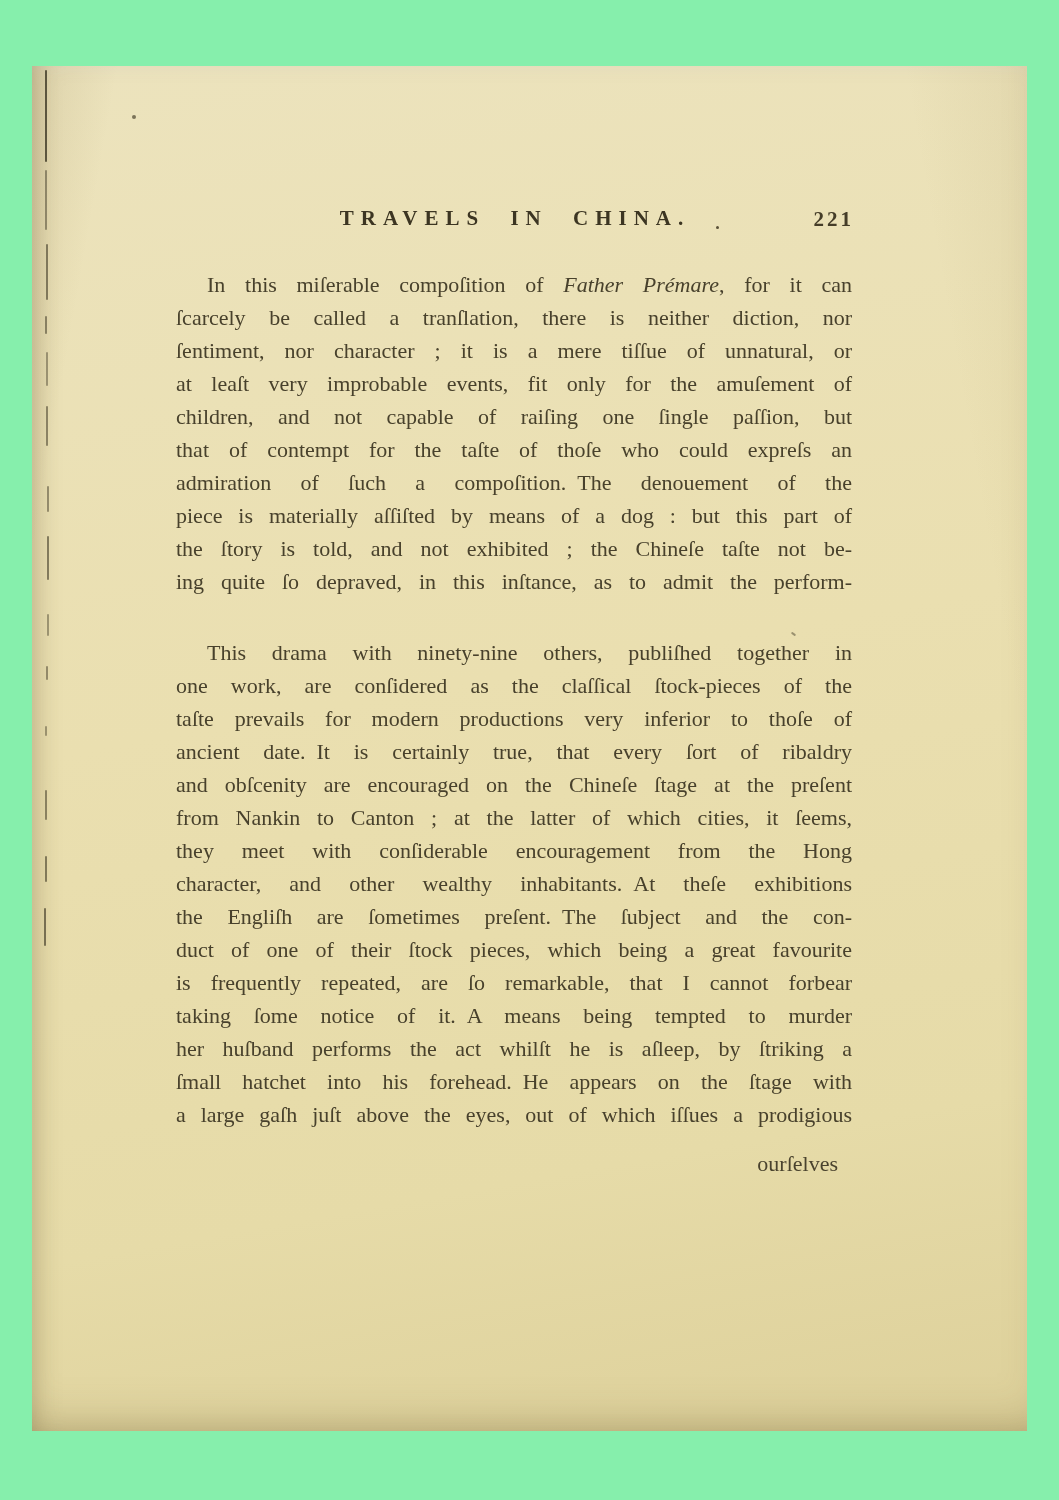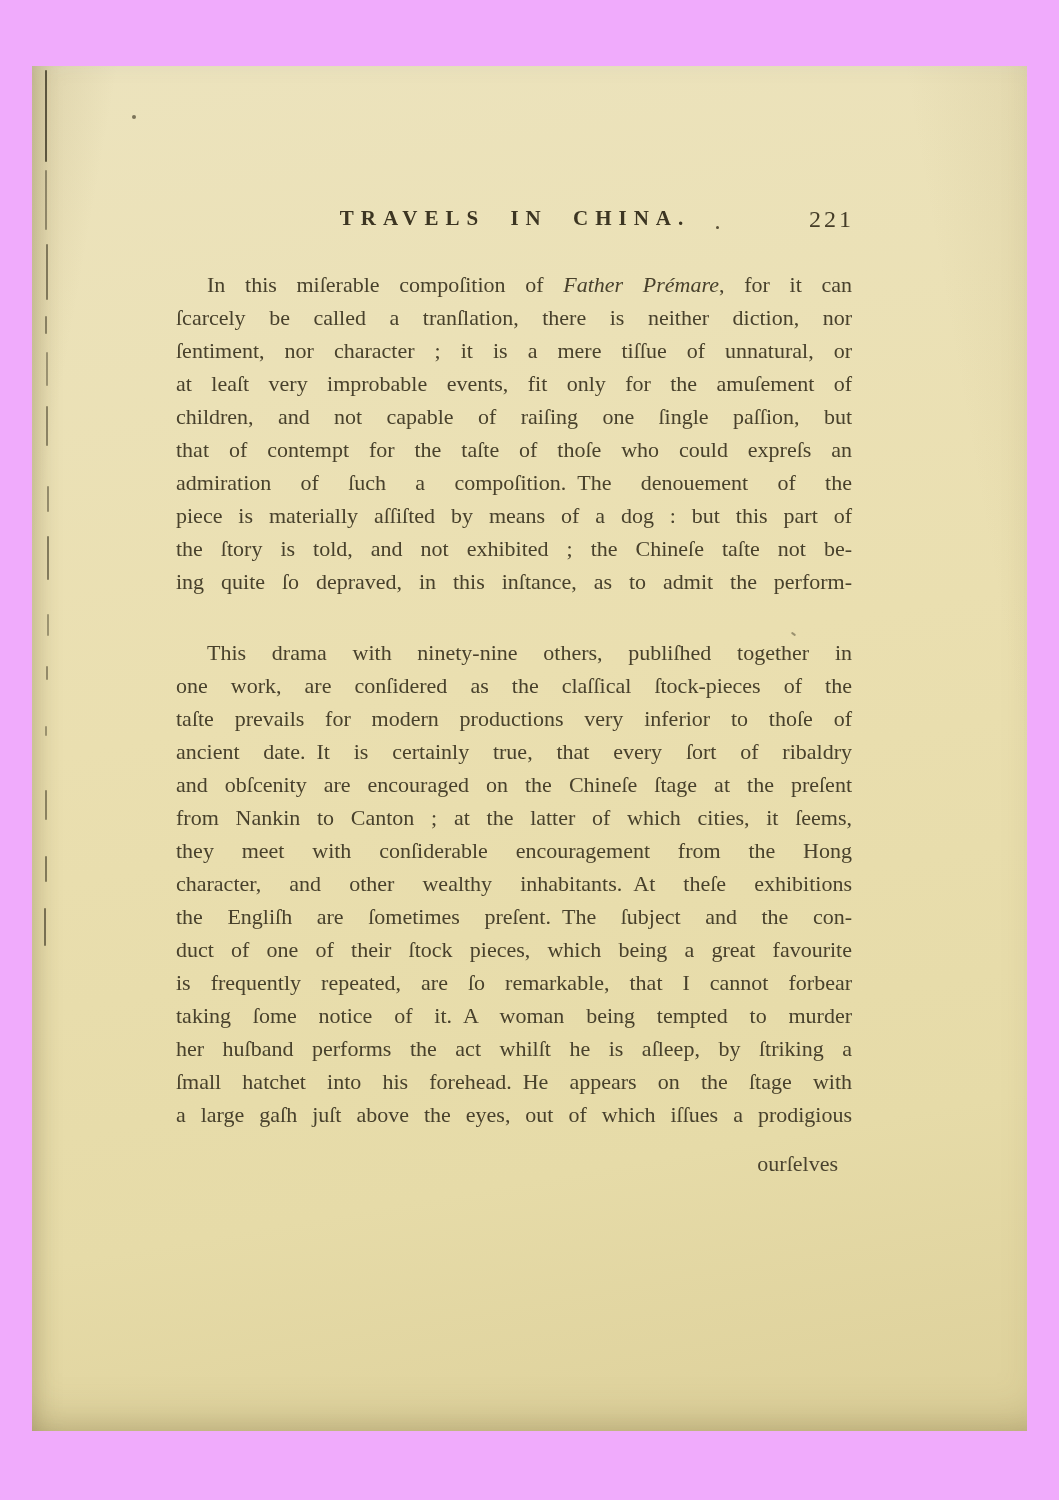--- a/index.html
+++ b/index.html
@@ -1,17 +1,17 @@
 <!DOCTYPE html>
 <html><head>
 <meta charset="utf-8">
 <style>
   html,body{margin:0;padding:0;background:#ffffff;}
   .canvas{
-    position:relative;width:1059px;height:1500px;background:#f0abfc;overflow:hidden;
+    position:relative;width:1059px;height:1500px;background:#86efac;overflow:hidden;
     font-family:"Liberation Serif","DejaVu Serif",serif;
   }
   .book-page{
     position:absolute;left:32px;top:66px;width:995px;height:1365px;
     background:
       linear-gradient(100deg, rgba(125,105,55,0.14) 0%, rgba(125,105,55,0.0) 7%),
       linear-gradient(260deg, rgba(150,130,75,0.10) 0%, rgba(150,130,75,0.0) 10%),
       linear-gradient(170deg, #ece3bd 0%, #eadfb0 45%, #e6dba8 78%, #ddd09a 100%);
     box-shadow:
       inset 14px 0 30px -16px rgba(95,80,40,0.40),
@@ -25,22 +25,22 @@
   .header-row{
     position:absolute;left:128px;top:134px;width:710px;height:36px;
     color:#3c3522;
   }
   .running-head{
     position:absolute;left:0;right:0;text-align:center;
     font-size:21px;font-weight:bold;letter-spacing:7px;word-spacing:13px;
     line-height:36px;
   }
   .page-number{
-    position:absolute;right:16px;top:4px;font-size:24px;letter-spacing:3px;
-    line-height:30px;font-weight:normal;color:#453d28;
+    position:absolute;right:16px;top:4px;font-size:21px;letter-spacing:3px;
+    line-height:30px;font-weight:bold;color:#453d28;
   }
   .head-dot{position:absolute;left:556px;top:26px;width:3px;height:3px;background:#5a5138;border-radius:50%;}
   .text-block{
     position:absolute;left:128px;top:186px;width:708px;
     color:#48412c;font-size:22px;
   }
   .para{margin:16px;padding:0;}
   .para + .para{margin-top:38px;}
   .tline{
     height:33px;line-height:33px;white-space:normal;
@@ -104,21 +104,21 @@
             <div class="tline">one work, are conſidered as the claſſical ſtock-pieces of the</div>
             <div class="tline">taſte prevails for modern productions very inferior to thoſe of</div>
             <div class="tline">ancient date. It is certainly true, that every ſort of ribaldry</div>
             <div class="tline">and obſcenity are encouraged on the Chineſe ſtage at the preſent</div>
             <div class="tline">from Nankin to Canton ; at the latter of which cities, it ſeems,</div>
             <div class="tline">they meet with conſiderable encouragement from the Hong</div>
             <div class="tline">character, and other wealthy inhabitants. At theſe exhibitions</div>
             <div class="tline">the Engliſh are ſometimes preſent. The ſubject and the con-</div>
             <div class="tline">duct of one of their ſtock pieces, which being a great favourite</div>
             <div class="tline">is frequently repeated, are ſo remarkable, that I cannot forbear</div>
-            <div class="tline">taking ſome notice of it. A woman being tempted to murder</div>
+            <div class="tline">taking ſome notice of it. A means being tempted to murder</div>
             <div class="tline">her huſband performs the act whilſt he is aſleep, by ſtriking a</div>
             <div class="tline">ſmall hatchet into his forehead. He appears on the ſtage with</div>
             <div class="tline">a large gaſh juſt above the eyes, out of which iſſues a prodigious</div>
           </div>
         </div>
       <div class="catchword-row">ourſelves</div>
     </div>
 
   </div>
 </div>

